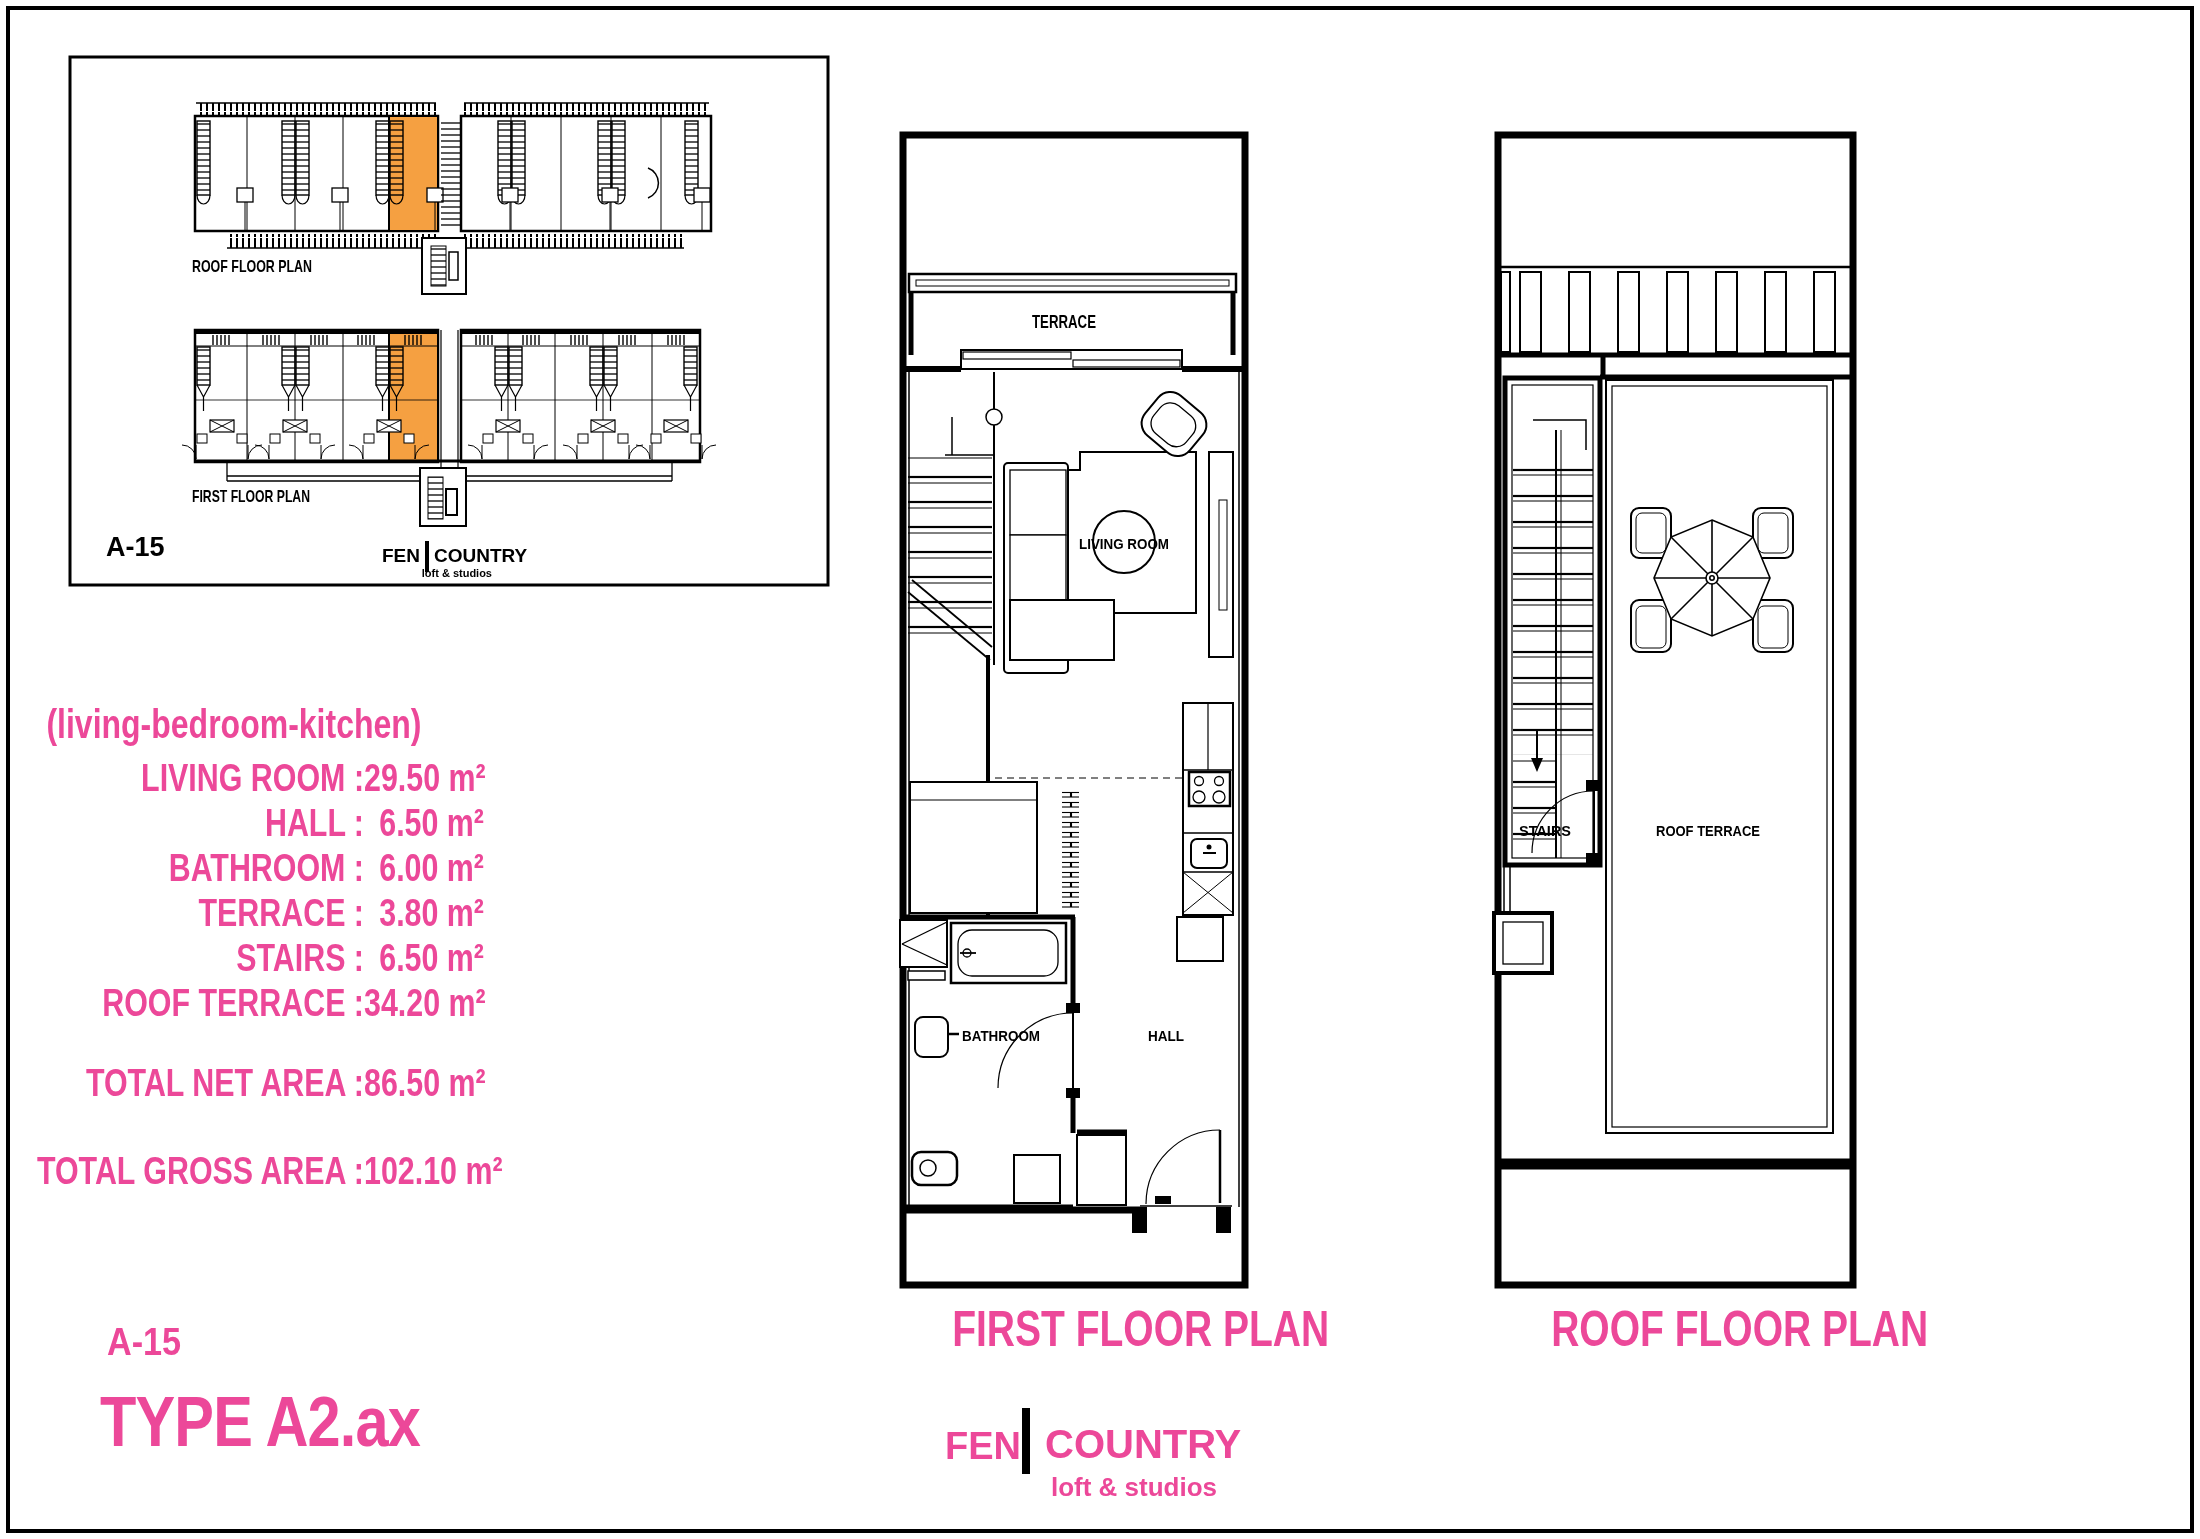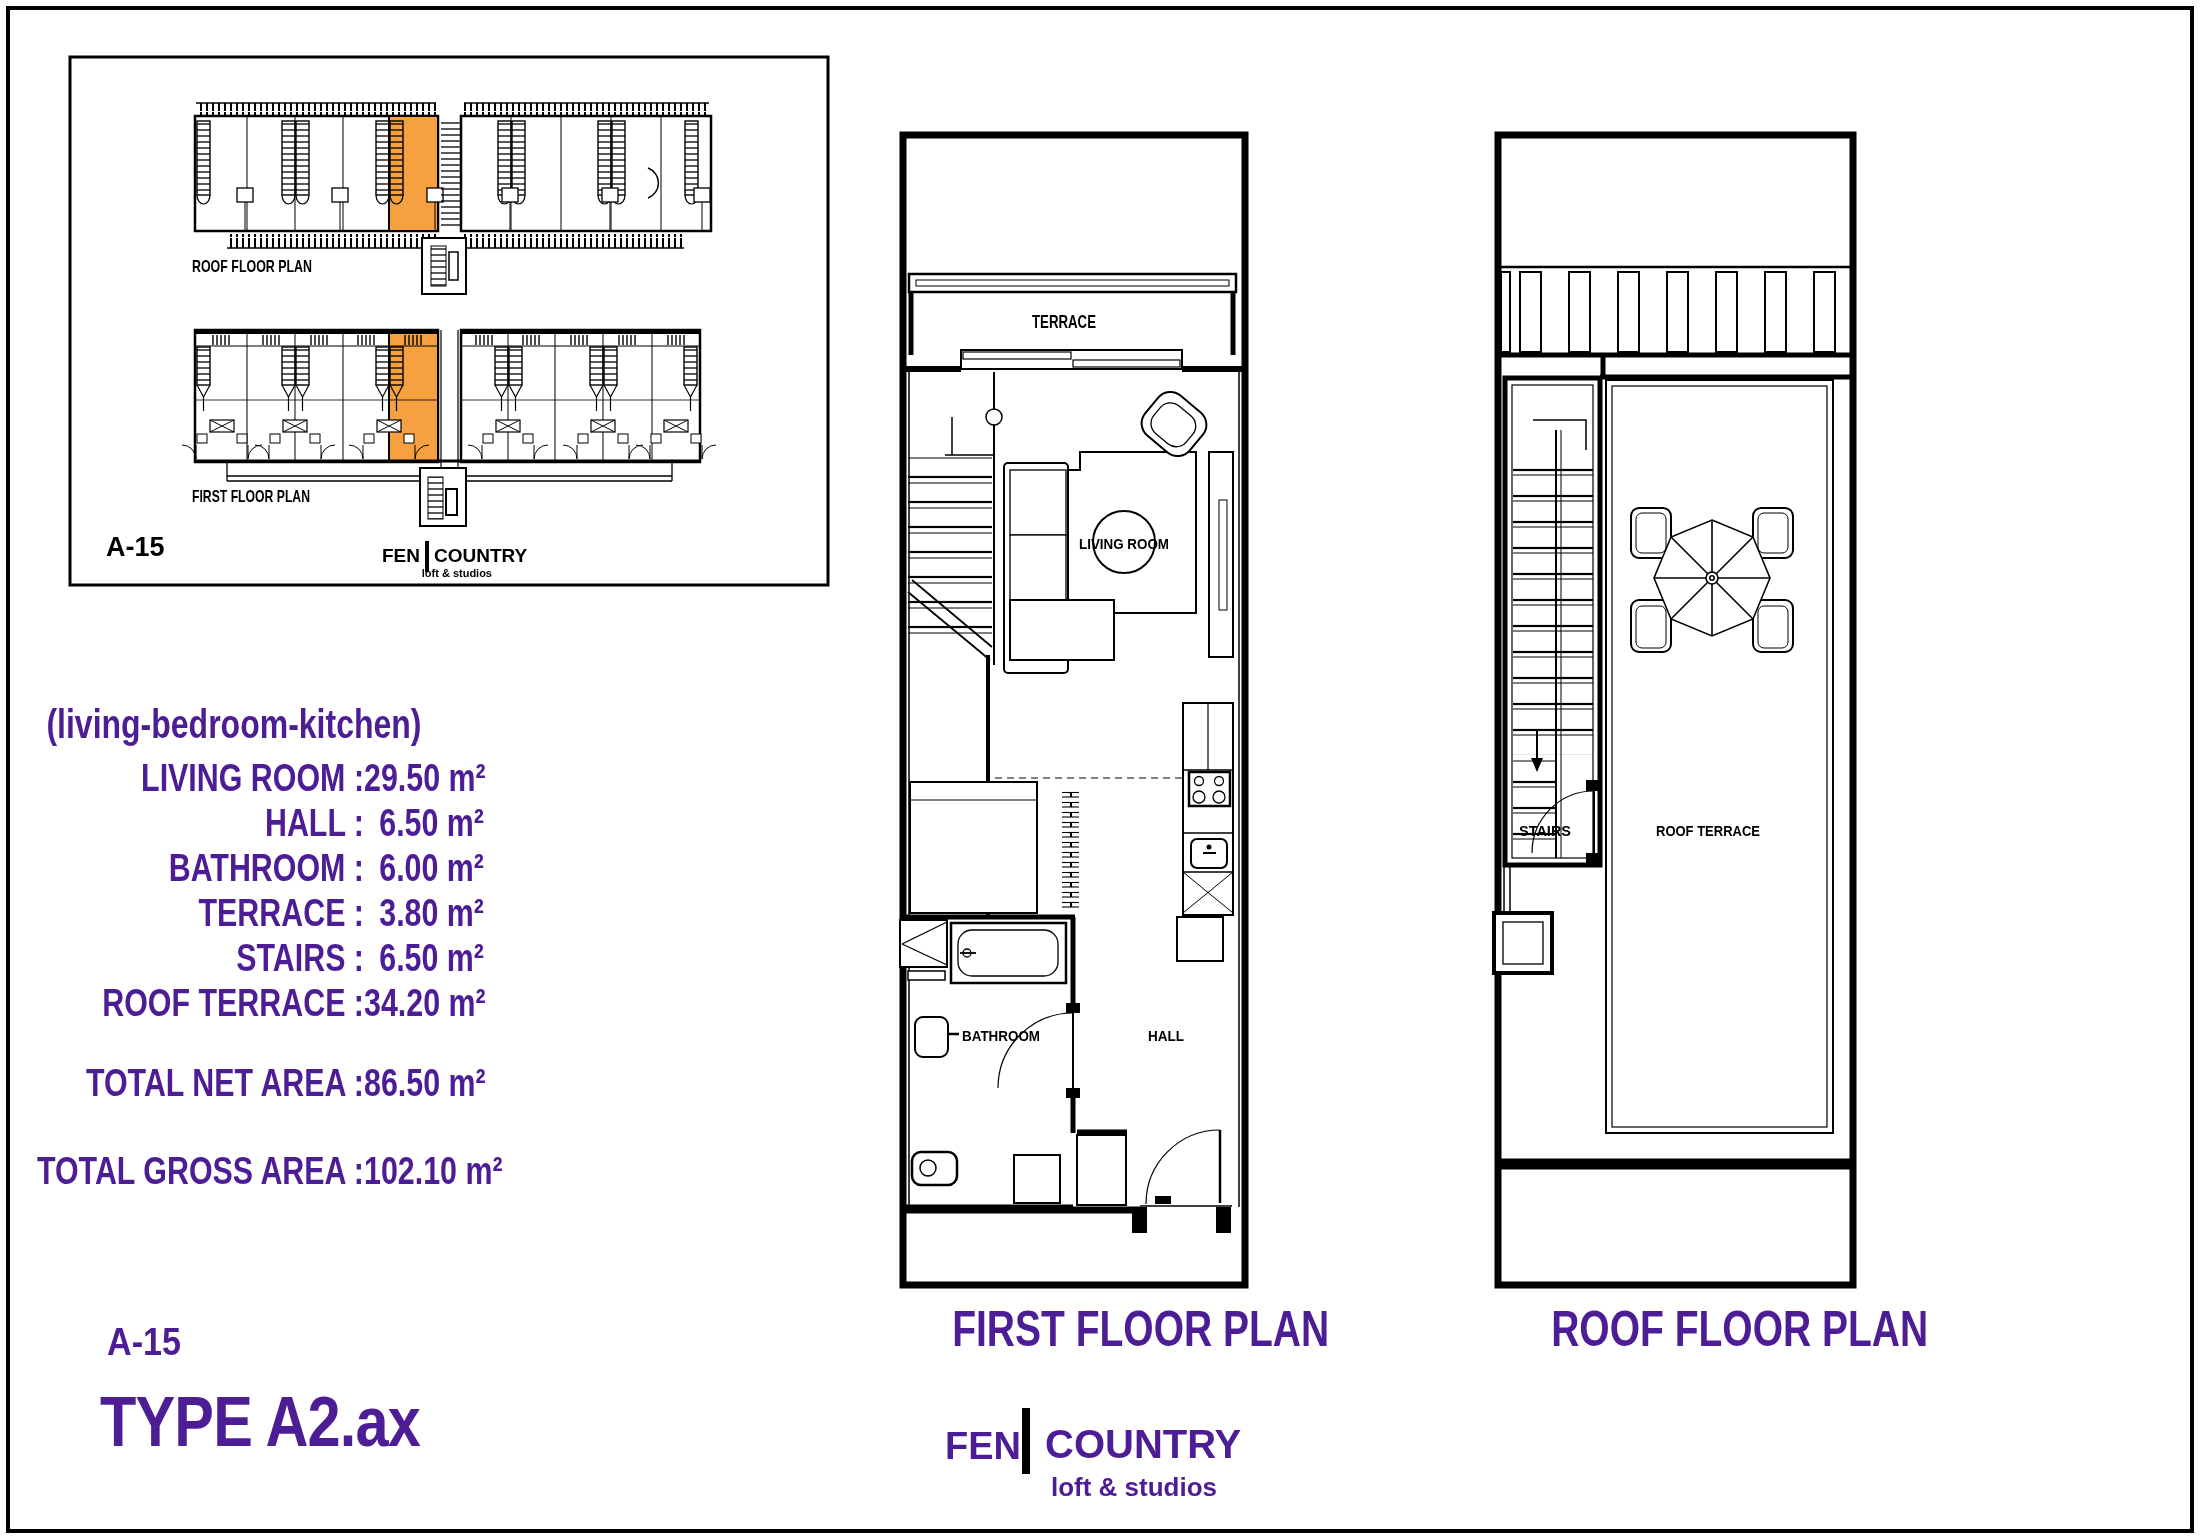--- a/index.html
+++ b/index.html
@@ -1,17 +1,17 @@
 <!DOCTYPE html>
 <html><head>
 <meta charset="utf-8">
 <style>
   html,body{margin:0;padding:0;background:#fff;}
   #page{position:relative;width:2200px;height:1539px;background:#ffffff;overflow:hidden;
-        font-family:"Liberation Sans",sans-serif;color:#4c1d95;}
+        font-family:"Liberation Sans",sans-serif;color:#ec4899;}
   .frame{position:absolute;left:6px;top:6px;right:6px;bottom:6px;border:4px solid #000;}
   svg{position:absolute;overflow:visible;}
   svg text{font-family:"Liberation Sans",sans-serif;font-weight:bold;fill:#000;}
   .areas{position:absolute;left:0;top:700px;width:1100px;transform:scaleX(0.8);transform-origin:0 0;}
   .areas-subtitle{position:absolute;left:58px;top:2px;font-size:40px;font-weight:bold;white-space:nowrap;}
   .arow{position:absolute;left:0;display:flex;height:46px;line-height:46px;font-size:38px;font-weight:bold;}
   .arow .lab{display:inline-block;width:455px;text-align:right;white-space:nowrap;}
   .arow .val{display:inline-block;width:150px;text-align:right;white-space:nowrap;}
   .unit-code{position:absolute;left:107px;top:1321px;font-size:38px;font-weight:bold;
              transform:scaleX(0.9);transform-origin:0 0;}

